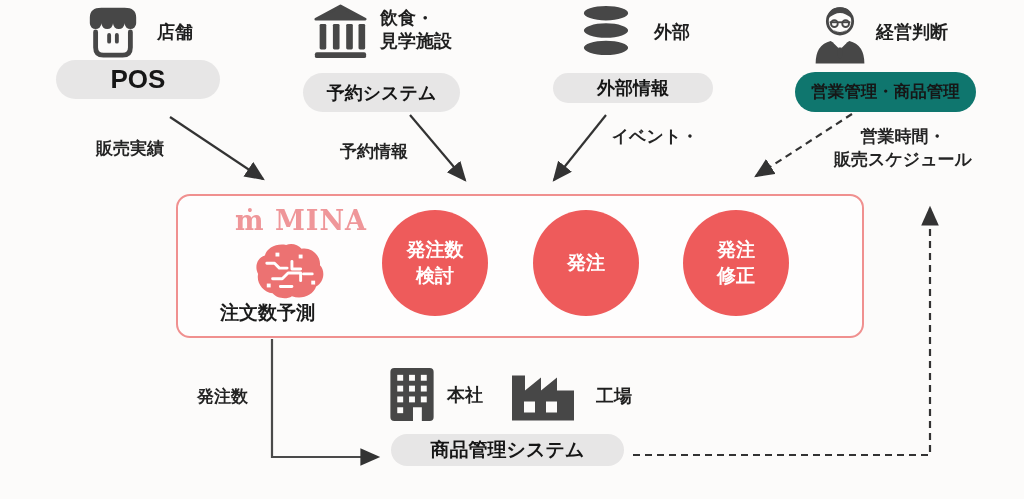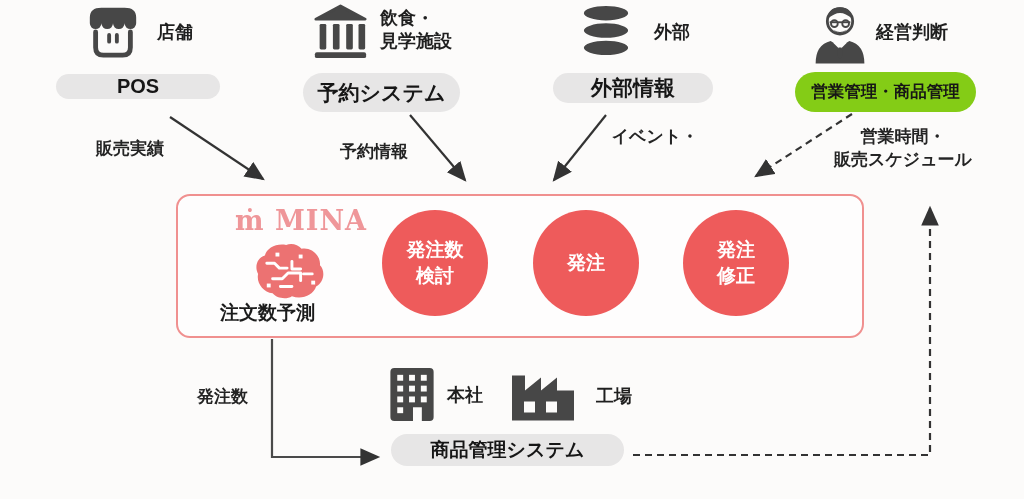--- a/index.html
+++ b/index.html
@@ -2,23 +2,23 @@
 <html><head>
 <meta charset="utf-8">
 <style>
   html,body{margin:0;padding:0;background:#fcfbfa;font-family:"Liberation Sans",sans-serif;}
   #canvas{position:relative;width:1024px;height:499px;background:#fcfbfa;overflow:hidden;}
   .abs{position:absolute;}
   .lbl{position:absolute;font-weight:bold;color:#1f1f1f;font-size:18px;line-height:1.25;}
   .flow-lbl{position:absolute;font-weight:bold;color:#242424;font-size:17px;line-height:1.35;}
   .two-line{text-align:center;}
   .pill{position:absolute;display:flex;align-items:center;justify-content:center;
-        background:#e7e6e6;border-radius:22px;font-weight:bold;color:#161616;font-size:21px;}
-  .pill-peach{background:#84cc16;}
-  #pill-pos{left:56px;top:74px;width:164px;height:25px;font-size:20px;}
+        background:#e7e6e6;border-radius:22px;font-weight:bold;color:#161616;font-size:18px;}
+  .pill-peach{background:#0f766e;}
+  #pill-pos{left:56px;top:60px;width:164px;height:39px;font-size:26px;}
   #pill-reserve{left:303px;top:73px;width:157px;height:39px;}
   #pill-extinfo{left:553px;top:73px;width:160px;height:30px;}
   #pill-sales{left:795px;top:72px;width:181px;height:40px;font-size:16.5px;}
   #pill-product{left:391px;top:434px;width:233px;height:32px;font-size:19px;}
 
   #icon-store{left:80px;top:4px;width:66px;height:56px;}
   #icon-bank{left:313px;top:4px;width:55px;height:55px;}
   #icon-db{left:581px;top:3px;width:50px;height:57px;}
   #icon-person{left:810px;top:1px;width:60px;height:65px;}
   #icon-hq{left:388px;top:366px;width:48px;height:57px;}

